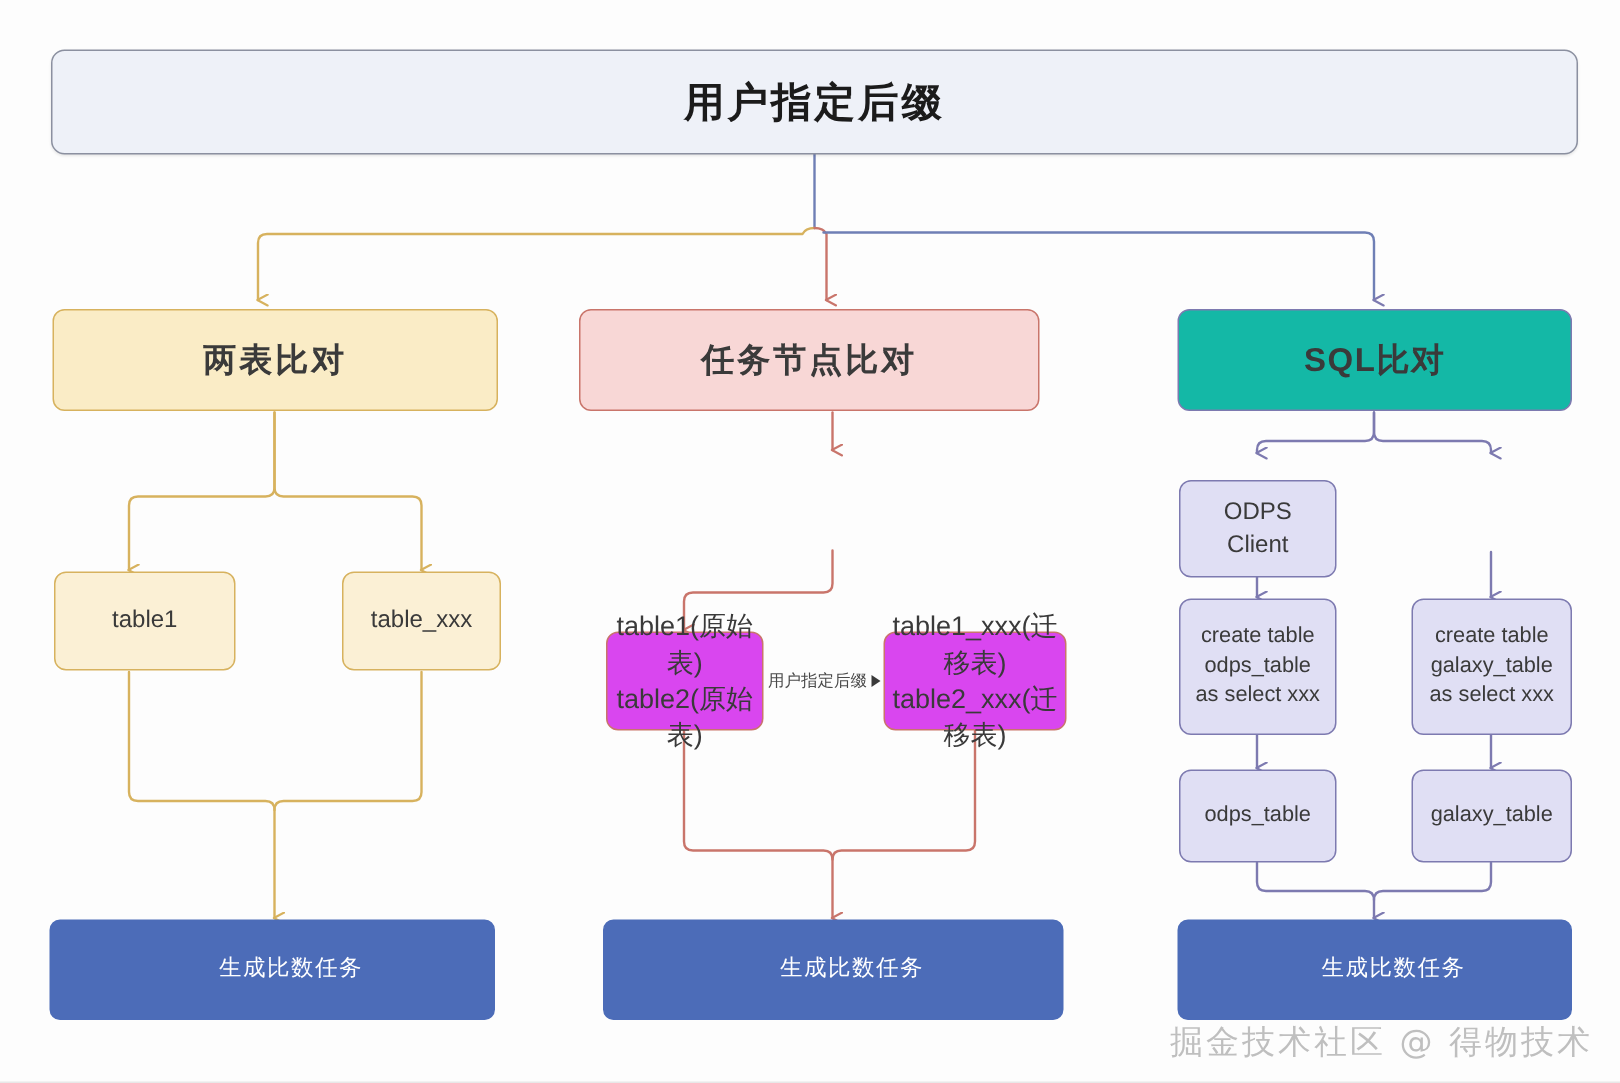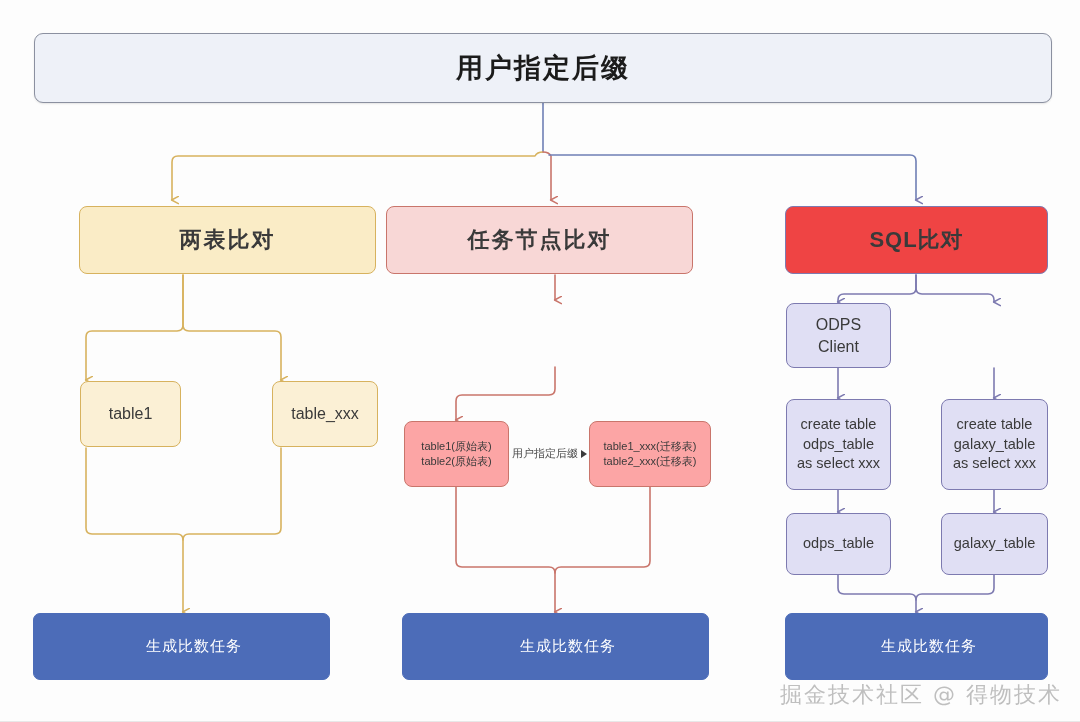--- a/index.html
+++ b/index.html
@@ -37,40 +37,39 @@
     font-weight:bold;
     font-size:27px;
     letter-spacing:2px;
     box-shadow:0 1px 2px rgba(0,0,0,.10);
   }
   
   .n-yellow{
     background:#faecc6;
     border:1.6px solid #d7b25e;
     color:#3a3a3a;
-    margin-left:44px;
   }
   .n-yellow.hdr{font-weight:bold;font-size:22px;letter-spacing:2px;}
   .n-yellow.leaf{background:#fbf0d5;font-size:16px;}
   
   .n-red{
     background:#f9dedd;
     border:1.6px solid #c9756b;
     color:#3a3a3a;
   }
   .n-red.hdr{font-weight:bold;font-size:22px;letter-spacing:2px;background:#f8d7d6;}
   .n-red.mid{font-size:16px;background:#fae3e2;}
-  .n-red.leaf{font-size:11px;background:#fca5a5;}
+  .n-red.leaf{font-size:18px;background:#d946ef;}
   
   .n-purple{
     background:#e0dff4;
     border:1.6px solid #7d7ab0;
     color:#3a3a3a;
   }
-  .n-purple.hdr{font-weight:bold;font-size:22px;letter-spacing:1px;background:#ef4444;}
+  .n-purple.hdr{font-weight:bold;font-size:22px;letter-spacing:1px;background:#14b8a6;}
   .n-purple.leaf{font-size:16px;}
   .n-purple.small{font-size:14.5px;}
   
   .n-result{
     background:#4c6cb8;
     border:1px solid #4c6cb8;
     border-radius:7px;
     color:#ffffff;
     font-size:15px;
     letter-spacing:1px;
@@ -161,21 +160,21 @@
   </svg>
 
   <div class="node n-title" style="left:34px;top:33px;width:1018px;height:70px;">
     <span>用户指定后缀</span>
   </div>
 
   <div class="node n-yellow hdr" style="left:35px;top:206px;width:297px;height:68px;">
     <span>两表比对</span>
   </div>
 
-  <div class="node n-yellow leaf" style="left:36px;top:381px;width:101px;height:66px;">
+  <div class="node n-yellow leaf" style="left:36px;top:381px;width:121px;height:66px;">
     <span>table1</span>
   </div>
 
   <div class="node n-yellow leaf" style="left:228px;top:381px;width:106px;height:66px;">
     <span>table_xxx</span>
   </div>
 
   <div class="node n-result" style="left:33px;top:613px;width:297px;height:67px;">
     <span>生成比数任务</span>
   </div>
@@ -201,21 +200,21 @@
   </div>
 
   <div class="node n-result" style="left:402px;top:613px;width:307px;height:67px;">
     <span>生成比数任务</span>
   </div>
 
   <div class="node n-purple hdr" style="left:785px;top:206px;width:263px;height:68px;">
     <span>SQL比对</span>
   </div>
 
-  <div class="node n-purple leaf ml" style="left:786px;top:303px;width:105px;height:65px;">
+  <div class="node n-purple leaf ml" style="left:786px;top:320px;width:105px;height:65px;">
     <span class="ml">ODPS
 Client</span>
   </div>
 
 
   <div class="node n-purple small ml" style="left:786px;top:399px;width:105px;height:91px;">
     <span class="ml">create table
 odps_table
 as select xxx</span>
   </div>

